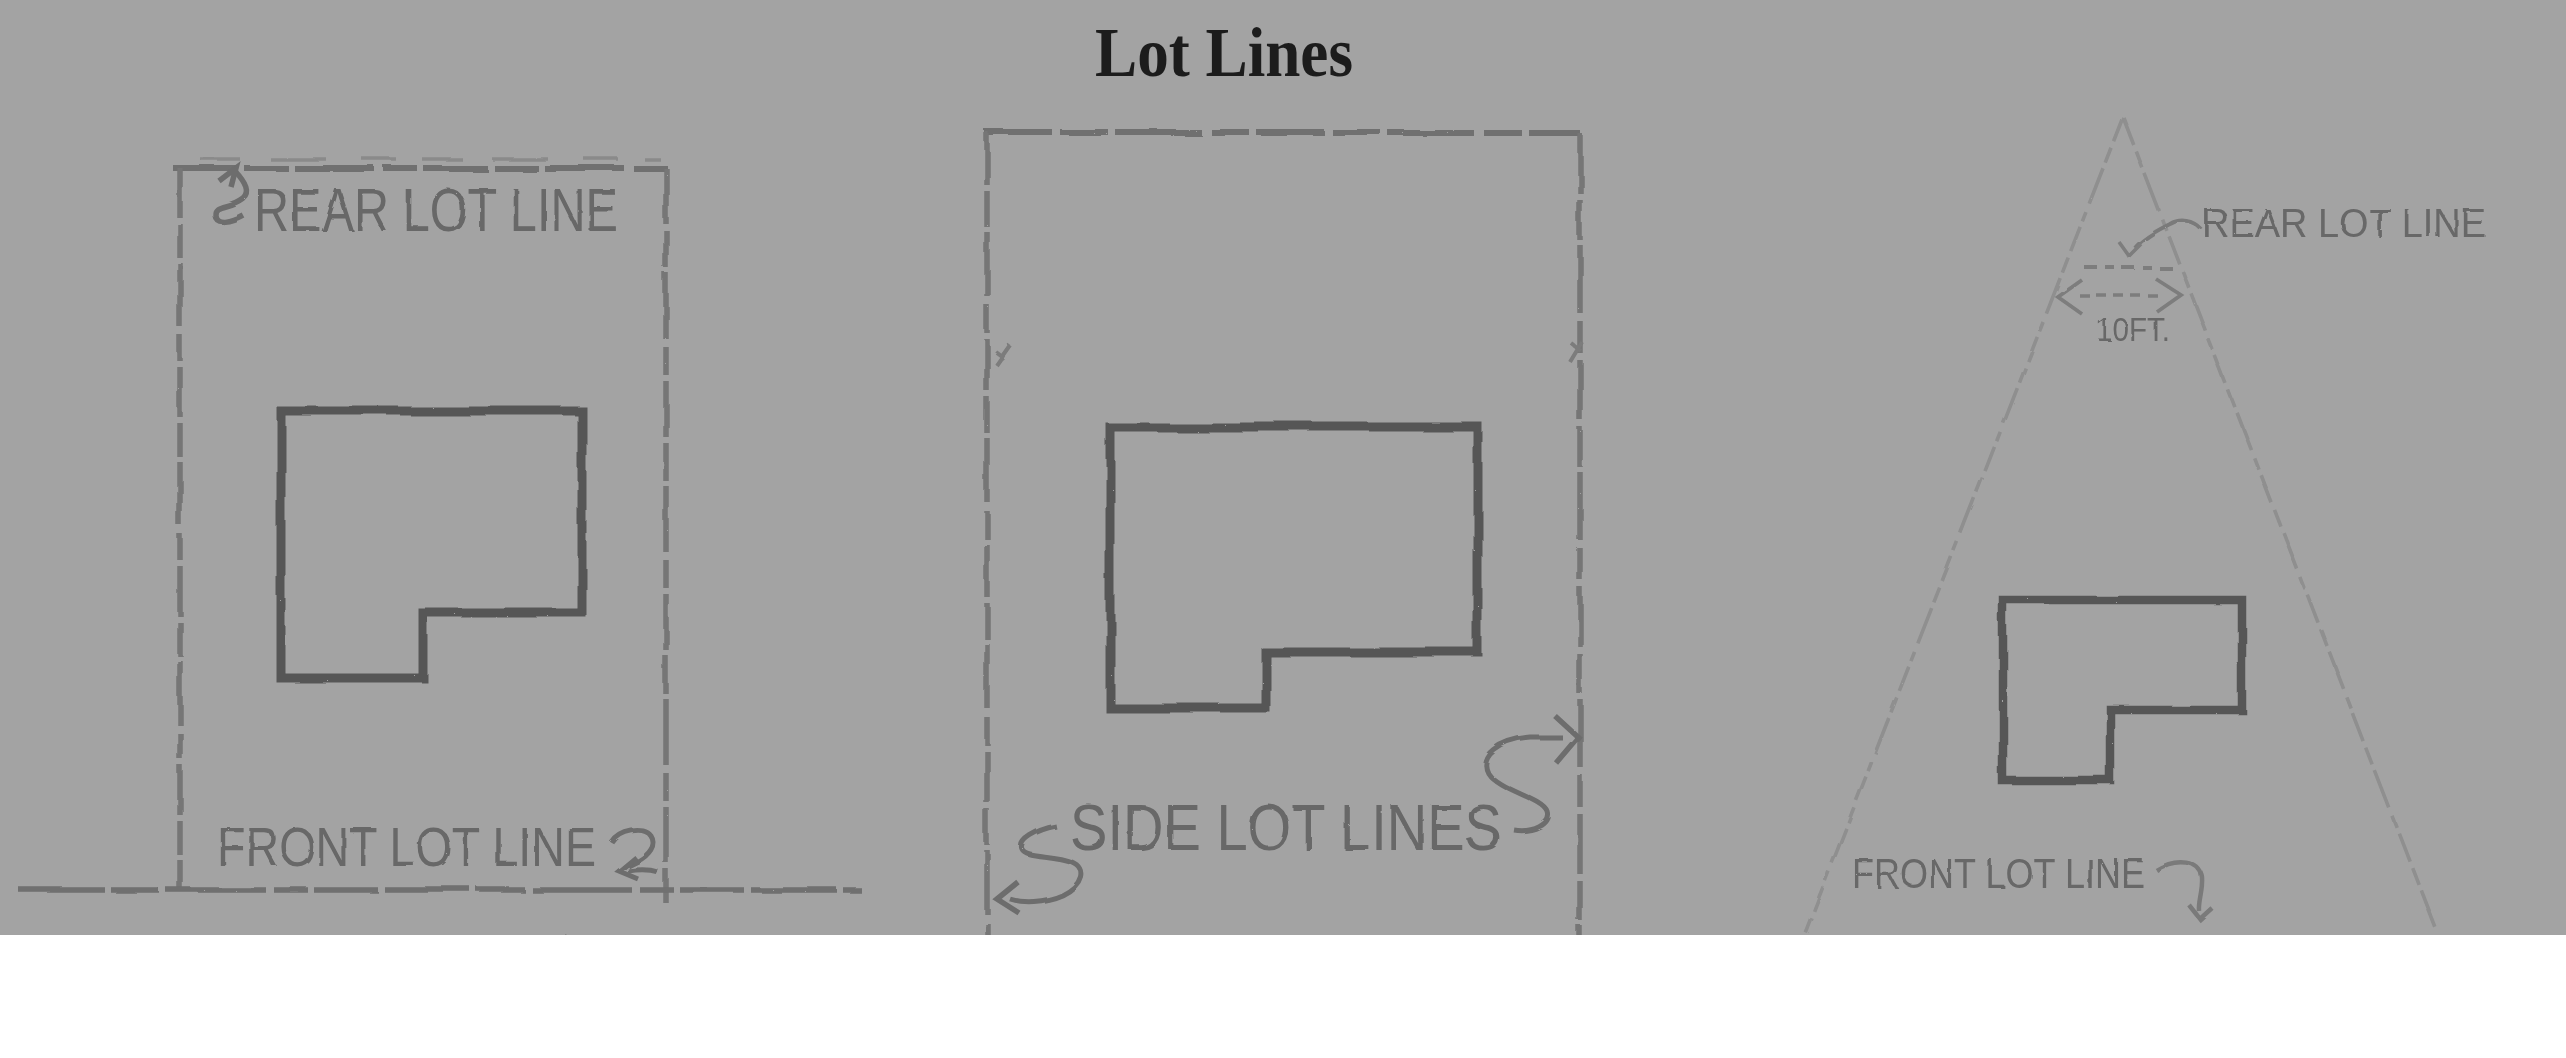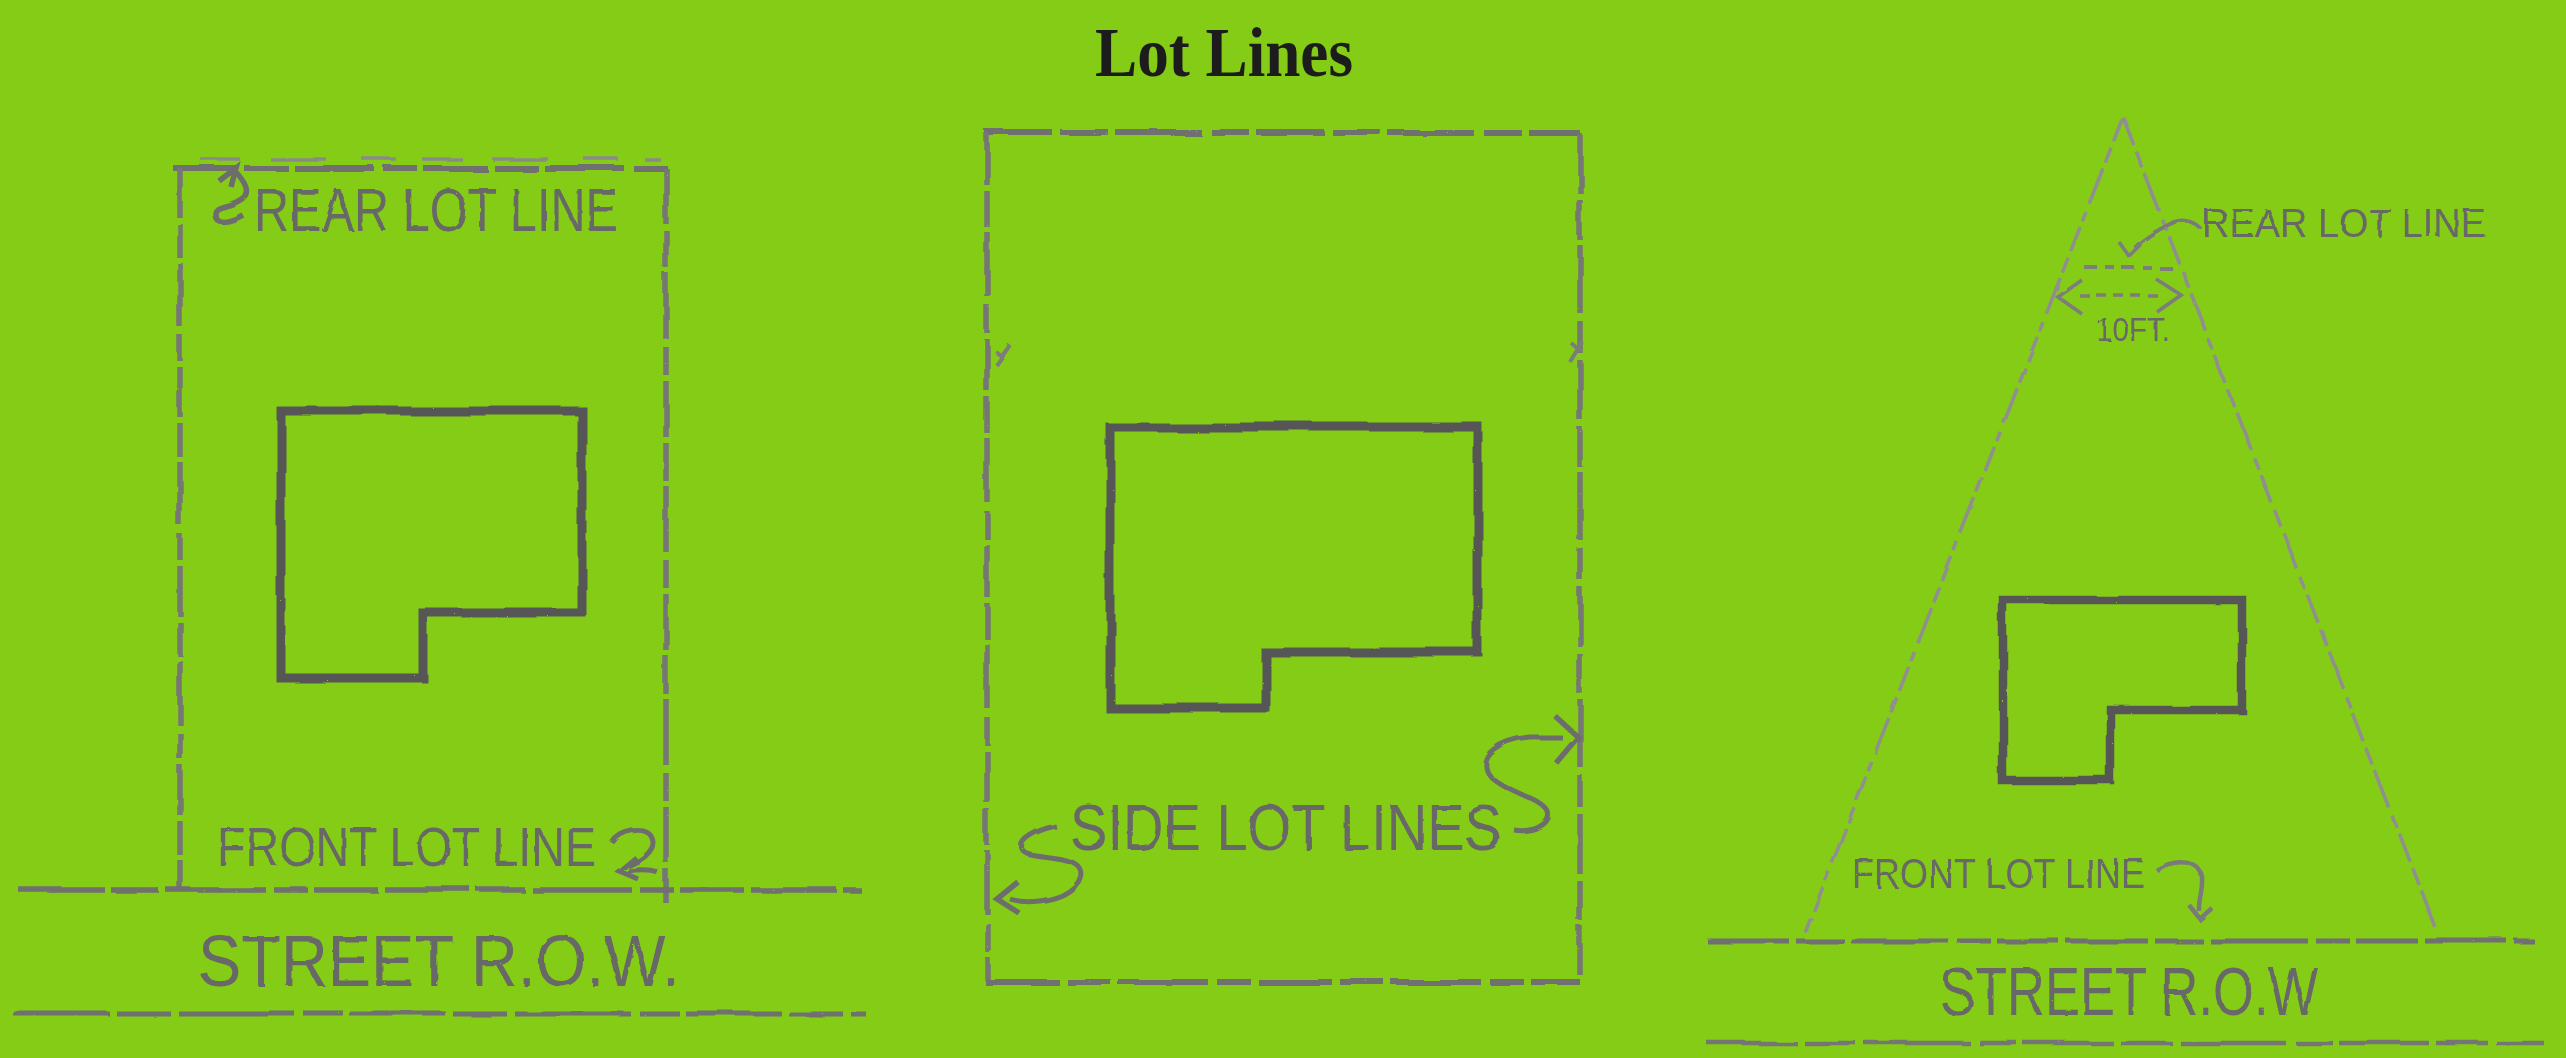--- a/index.html
+++ b/index.html
@@ -1,16 +1,16 @@
 <!DOCTYPE html>
 <html><head>
 <meta charset="utf-8">
 <style>
 html,body{margin:0;padding:0;background:#ffffff;}
-#page{position:relative;width:2566px;height:1058px;background:#84cc16;overflow:hidden;}
+#page{position:relative;width:2566px;height:935px;background:#a3a3a3;overflow:hidden;}
 .hand{font-family:"Liberation Sans",sans-serif;fill:#676767;}
 .title{font-family:"Liberation Serif",serif;font-weight:bold;fill:#1c1c1c;}
 </style>
 </head>
 <body>
 <div id="page">
 <svg width="2566" height="1058" viewBox="0 0 2566 1058">
 <defs>
 <filter id="rough" filterUnits="userSpaceOnUse" x="0" y="0" width="2566" height="1058">
 <feTurbulence type="fractalNoise" baseFrequency="0.012 0.02" numOctaves="2" seed="11" result="n"></feTurbulence>

